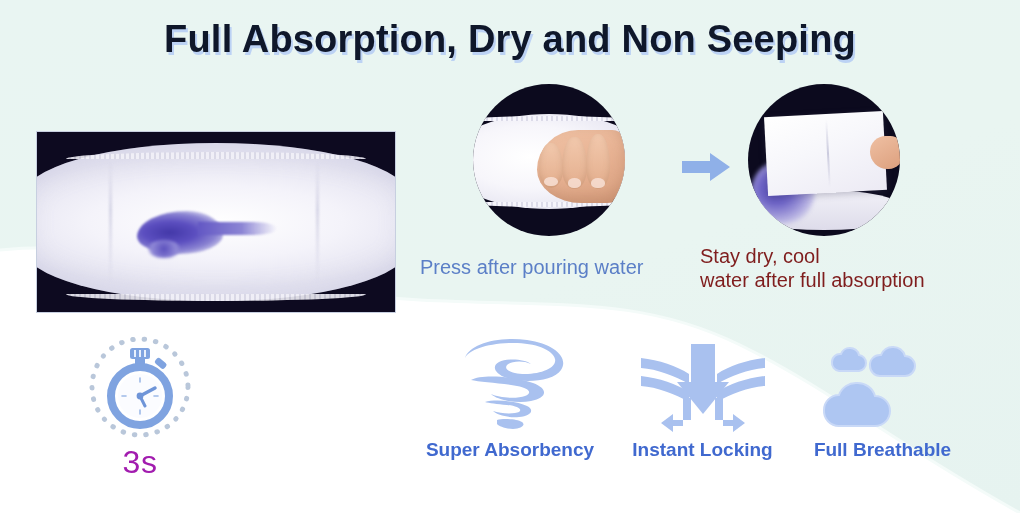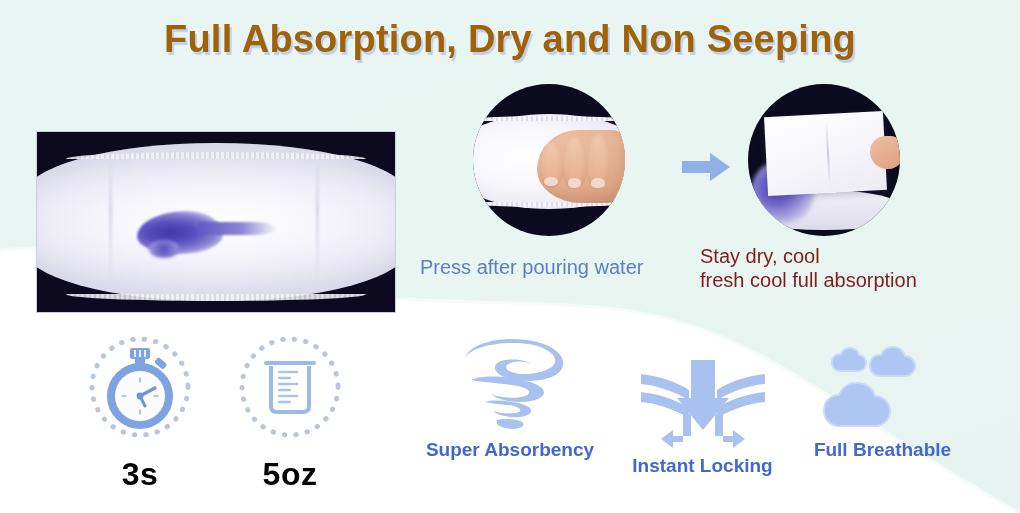--- a/index.html
+++ b/index.html
@@ -11,21 +11,21 @@
   .stage{position:relative;width:1020px;height:513px;overflow:hidden;background:#e9f5f1;}
 
   
   .bg-mint{position:absolute;inset:0;background:linear-gradient(160deg,#e9f5f2 0%,#e9f5f1 55%,#e6f3f0 100%);}
   .bg-swoosh{position:absolute;left:0;top:0;width:1020px;height:513px;}
 
   
   .title{
     position:absolute;left:0;right:0;top:18px;text-align:center;
     font-size:38px;font-weight:bold;letter-spacing:.2px;
-    color:#a16207;
+    color:#0f172a;
     text-shadow:2px 3px 0 #bcd2f4;
     white-space:nowrap;
   }
 
   
   .photo-main{
     position:absolute;left:36px;top:131px;width:358px;height:180px;
     border:1px solid #c7cfe0;
     background:#0d0a20;overflow:hidden;
   }
@@ -131,29 +131,29 @@
     position:absolute;color:#5b7fc7;font-size:20px;font-weight:500;
     text-align:left;line-height:1.18;white-space:nowrap;
   }
   .cap-left{left:420px;top:256px;width:290px;}
   .cap-right{left:700px;top:245px;width:300px;color:#7f1d1d;}
 
   
   .feat{position:absolute;text-align:center;}
   .dotted-ring{position:relative;width:110px;height:110px;margin:0 auto;}
   .big-num{
-    font-size:32px;font-weight:bold;color:#000000;margin-top:14px;letter-spacing:.5px;
+    font-size:32px;font-weight:normal;color:#a21caf;margin-top:2px;letter-spacing:.5px;
   }
   .feat-label{
     font-size:19px;font-weight:bold;color:#4069cf;white-space:nowrap;margin-top:3px;
   }
   .f-stopwatch{left:70px;top:332px;width:140px;}
   .f-beaker{left:220px;top:332px;width:140px;}
   .f-absorb{left:415px;top:336px;width:190px;}
-  .f-lock{left:615px;top:352px;width:175px;}
+  .f-lock{left:615px;top:336px;width:175px;}
   .f-breathe{left:795px;top:336px;width:175px;}
   .icon-box{height:100px;display:flex;align-items:center;justify-content:center;}
 </style>
 </head>
 <body>
 
 <div class="stage">
 
   <div class="bg-mint"></div>
   <svg class="bg-swoosh" viewBox="0 0 1020 513" preserveAspectRatio="none">
@@ -199,21 +199,21 @@
     <div class="c2-base"></div>
     <div class="c2-stain"></div>
     <div class="c2-tissue"></div>
     <div class="c2-fold"></div>
     <div class="c2-thumb"></div>
   </div>
 
   <div class="cap cap-left">Press after pouring water</div>
   <div class="cap cap-right">
     <div>Stay dry, cool</div>
-    <div>fresh cool full absorption</div>
+    <div>water after full absorption</div>
   </div>
 
   <div class="feat f-stopwatch">
     <div class="dotted-ring">
       <svg width="110" height="110" viewBox="0 0 110 110">
         <circle cx="55" cy="55" r="48" fill="none" stroke="#b9c7da" stroke-width="5" stroke-linecap="round" stroke-dasharray="0.5 11"></circle>
         <rect x="45" y="16" width="20" height="11" rx="2.5" fill="#7fa3e0"></rect>
         <line x1="50" y1="18" x2="50" y2="25" stroke="#e9f1fd" stroke-width="2"></line>
         <line x1="55" y1="18" x2="55" y2="25" stroke="#e9f1fd" stroke-width="2"></line>
         <line x1="60" y1="18" x2="60" y2="25" stroke="#e9f1fd" stroke-width="2"></line>
@@ -228,38 +228,20 @@
           <line x1="37" y1="64" x2="41" y2="64"></line>
         </g>
         <line x1="55" y1="64" x2="70" y2="56" stroke="#6f95d8" stroke-width="3.5" stroke-linecap="round"></line>
         <line x1="55" y1="64" x2="60" y2="74" stroke="#6f95d8" stroke-width="3" stroke-linecap="round"></line>
         <circle cx="55" cy="64" r="3.4" fill="#6f95d8"></circle>
       </svg>
     </div>
     <div class="big-num">3s</div>
   </div>
 
-  <div class="feat f-beaker">
-    <div class="dotted-ring">
-      <svg width="110" height="110" viewBox="0 0 110 110">
-        <circle cx="55" cy="55" r="48" fill="none" stroke="#b9c7da" stroke-width="5" stroke-linecap="round" stroke-dasharray="0.5 11"></circle>
-        <line x1="31" y1="31" x2="79" y2="31" stroke="#9db9e8" stroke-width="4" stroke-linecap="round"></line>
-        <path d="M36,34 L36,74 Q36,80 42,80 L68,80 Q74,80 74,74 L74,34" fill="none" stroke="#9db9e8" stroke-width="4" stroke-linejoin="round"></path>
-        <g stroke="#aac4ee" stroke-width="2.4" stroke-linecap="round">
-          <line x1="44" y1="40" x2="62" y2="40"></line>
-          <line x1="44" y1="46" x2="55" y2="46"></line>
-          <line x1="44" y1="52" x2="62" y2="52"></line>
-          <line x1="44" y1="58" x2="55" y2="58"></line>
-          <line x1="44" y1="64" x2="62" y2="64"></line>
-          <line x1="44" y1="70" x2="55" y2="70"></line>
-        </g>
-      </svg>
-    </div>
-    <div class="big-num">5oz</div>
-  </div>
 
   <div class="feat f-absorb">
     <div class="icon-box">
       <svg width="126" height="100" viewBox="0 0 126 100">
         <path d="M18,22 C22,8 52,0 80,4 C108,8 122,22 114,34 C107,45 78,48 60,42 C48,38 44,30 52,26 C60,22 78,23 84,28 C76,24 64,25 60,29 C56,34 66,38 78,38 C96,38 110,31 108,23 C106,13 86,6 62,7 C38,8 22,14 18,22 Z" fill="#a9c1ef"></path>
         <path d="M24,44 C34,38 66,40 86,47 C102,53 100,62 84,65 C70,68 50,64 44,58 C52,62 70,63 78,60 C86,57 82,52 70,50 C54,47 32,46 24,44 Z" fill="#a9c1ef"></path>
         <path d="M38,66 C48,63 70,65 80,70 C88,74 84,80 72,81 C62,82 50,79 46,75 C54,78 68,78 72,76 C76,73 70,70 60,69 C50,68 42,67 38,66 Z" fill="#a9c1ef"></path>
         <path d="M50,84 C56,82 70,83 75,86 C79,89 74,93 66,93 C58,93 52,90 50,88 Z" fill="#a9c1ef"></path>
       </svg>
     </div>

